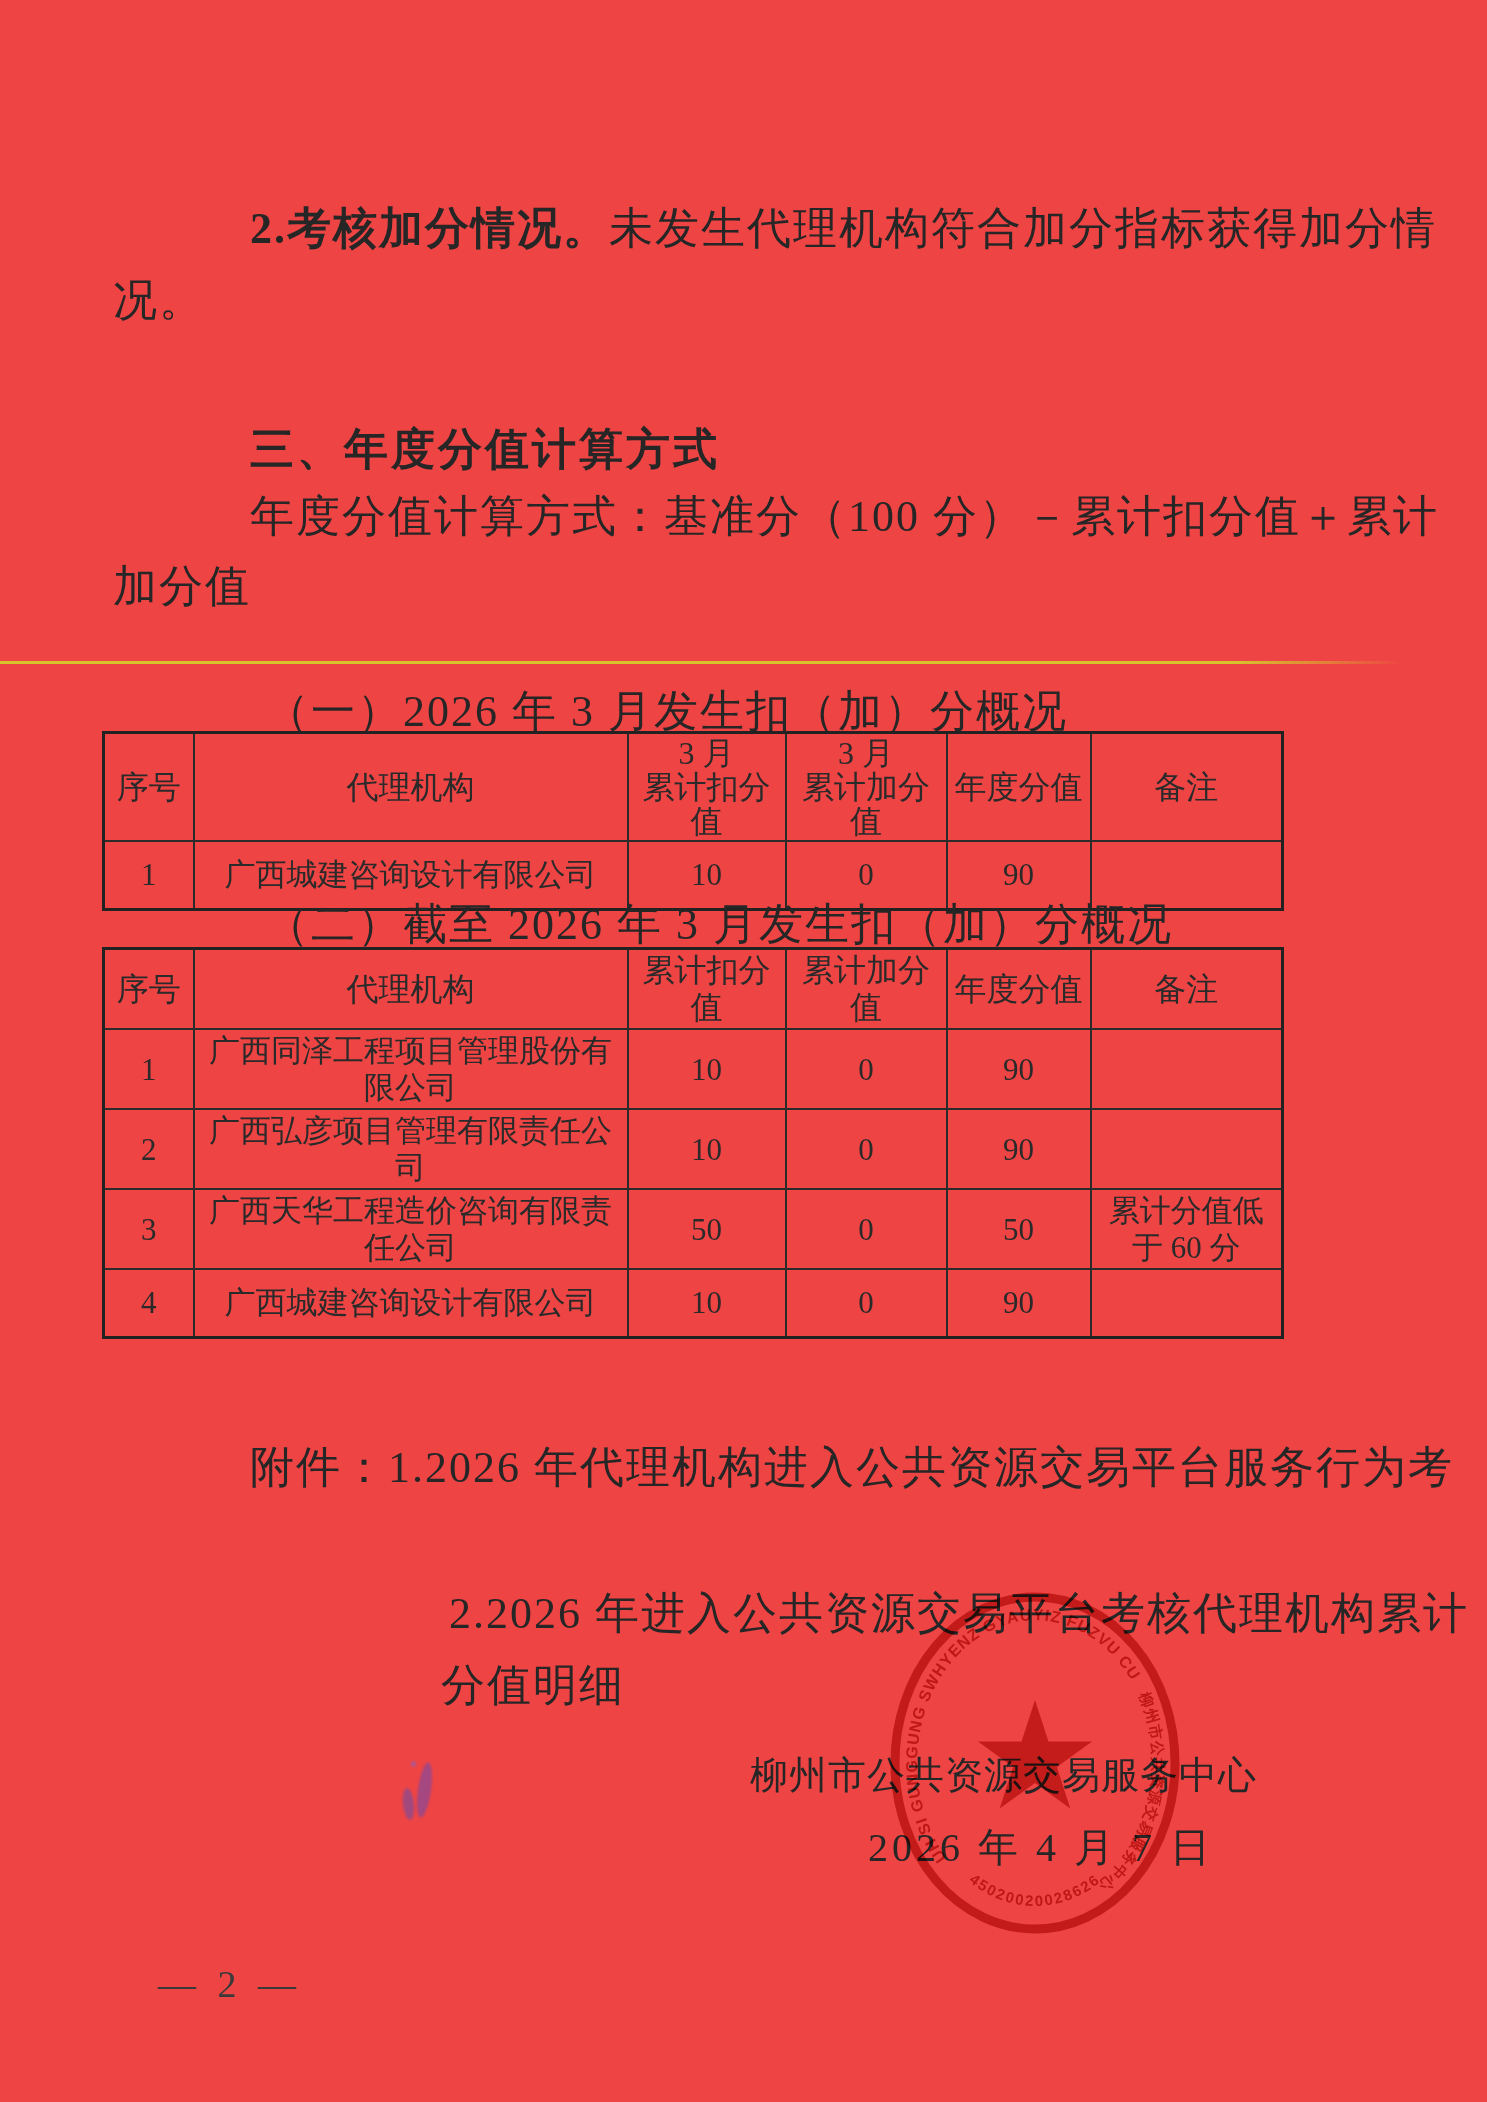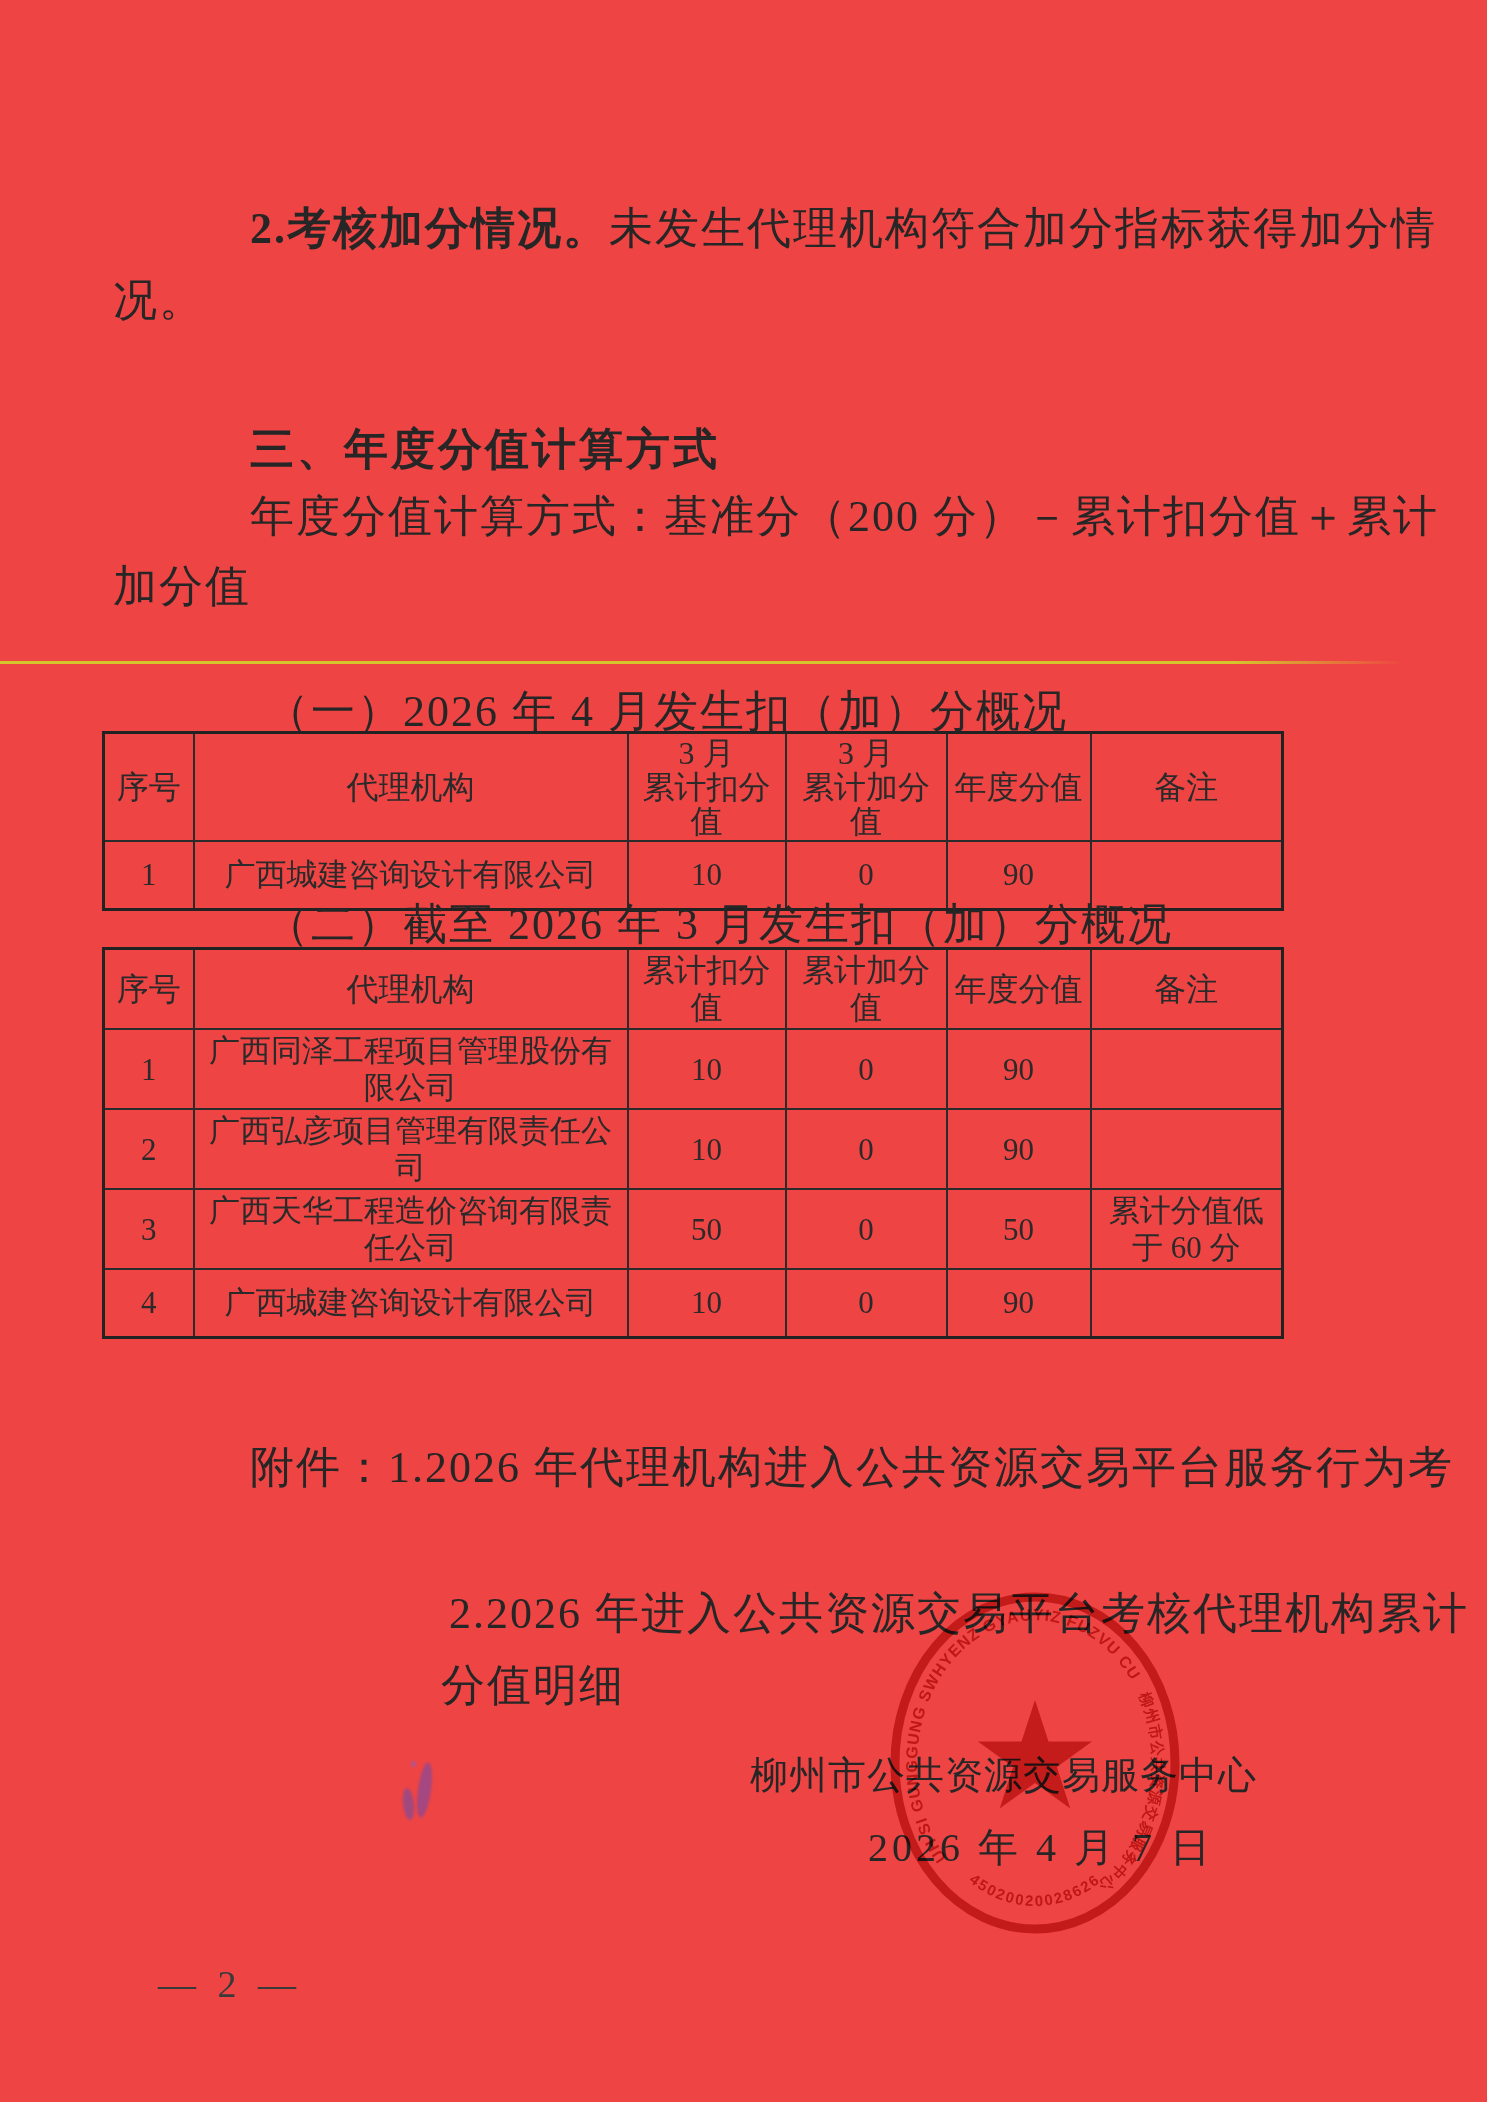--- a/index.html
+++ b/index.html
@@ -84,26 +84,26 @@
 </head>
 <body>
 
 <div class="page">
 
   <div class="abs bodyline" style="left:250px;top:204px;">
     <span class="bold-serif">2.考核加分情况。</span><span>未发生代理机构符合加分指标获得加分情</span>
   </div>
   <div class="abs bodyline" style="left:113px;top:276px;">况。</div>
   <div class="abs heading-hei" style="left:250px;top:420px;">三、年度分值计算方式</div>
-  <div class="abs bodyline" style="left:250px;top:492px;">年度分值计算方式：基准分（200 分）－累计扣分值＋累计</div>
+  <div class="abs bodyline" style="left:250px;top:492px;">年度分值计算方式：基准分（100 分）－累计扣分值＋累计</div>
   <div class="abs bodyline" style="left:113px;top:562px;">加分值</div>
 
   <div class="abs accent-line"></div>
 
-  <div class="abs table-title" style="left:265px;top:682px;">（一）2026 年 4 月发生扣（加）分概况</div>
+  <div class="abs table-title" style="left:265px;top:682px;">（一）2026 年 3 月发生扣（加）分概况</div>
   <table class="doc abs" style="left:102px;top:731px;">
     <colgroup>
       <col style="width:90px">
         <col style="width:434px">
         <col style="width:158px">
       <col style="width:161px">
         <col style="width:144px">
         <col style="width:192px">
     </colgroup>
     <tbody>

